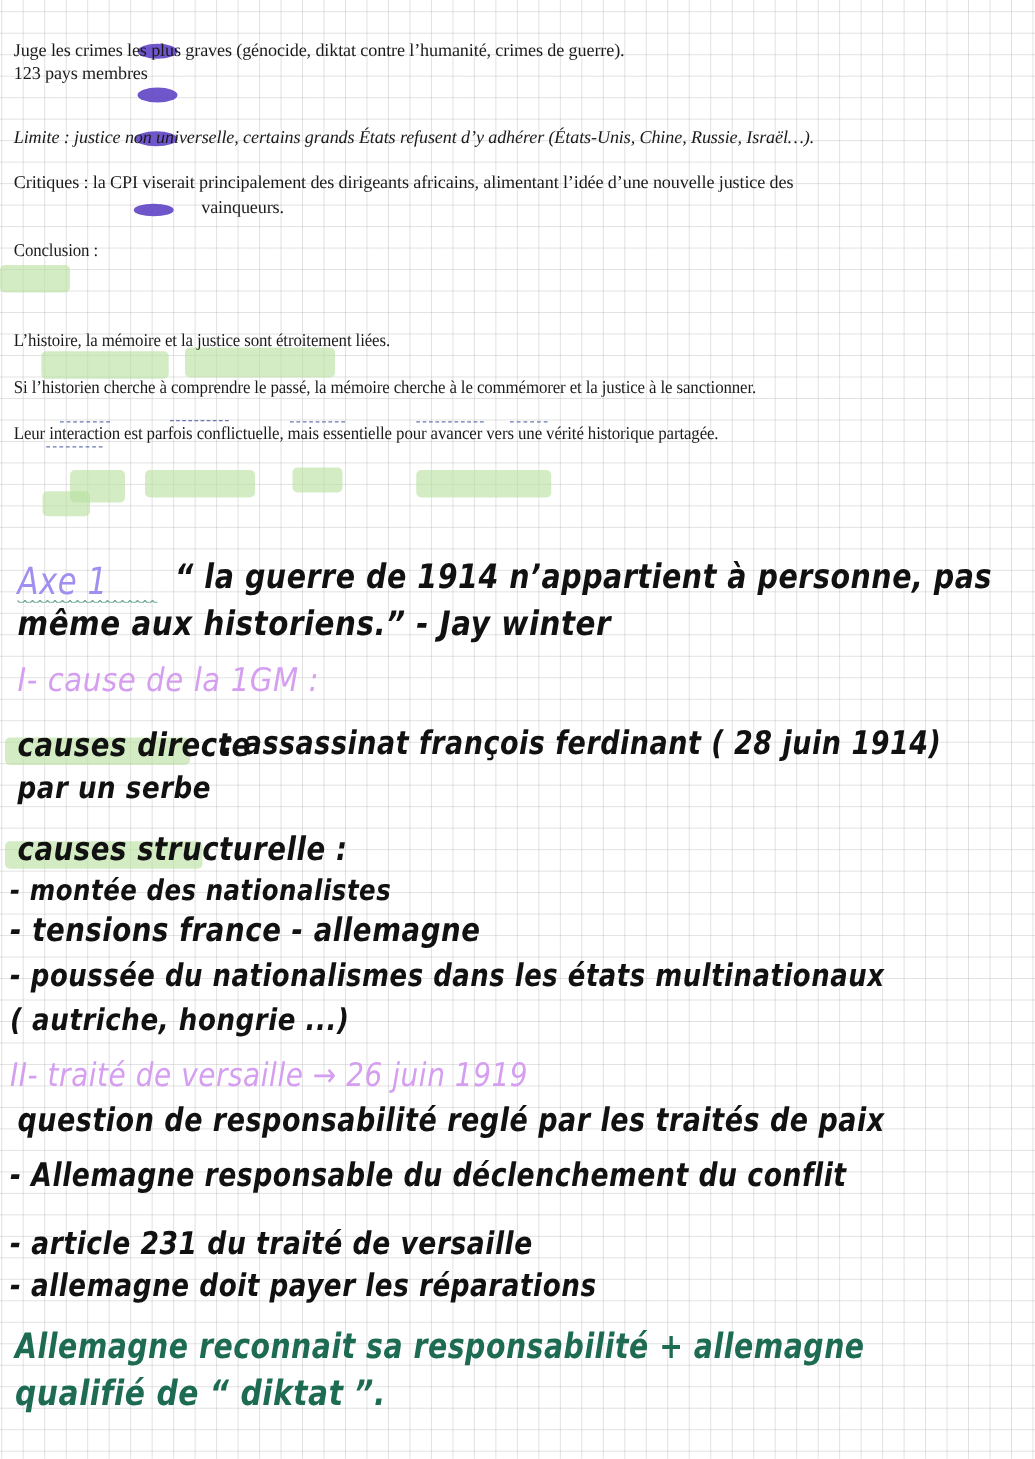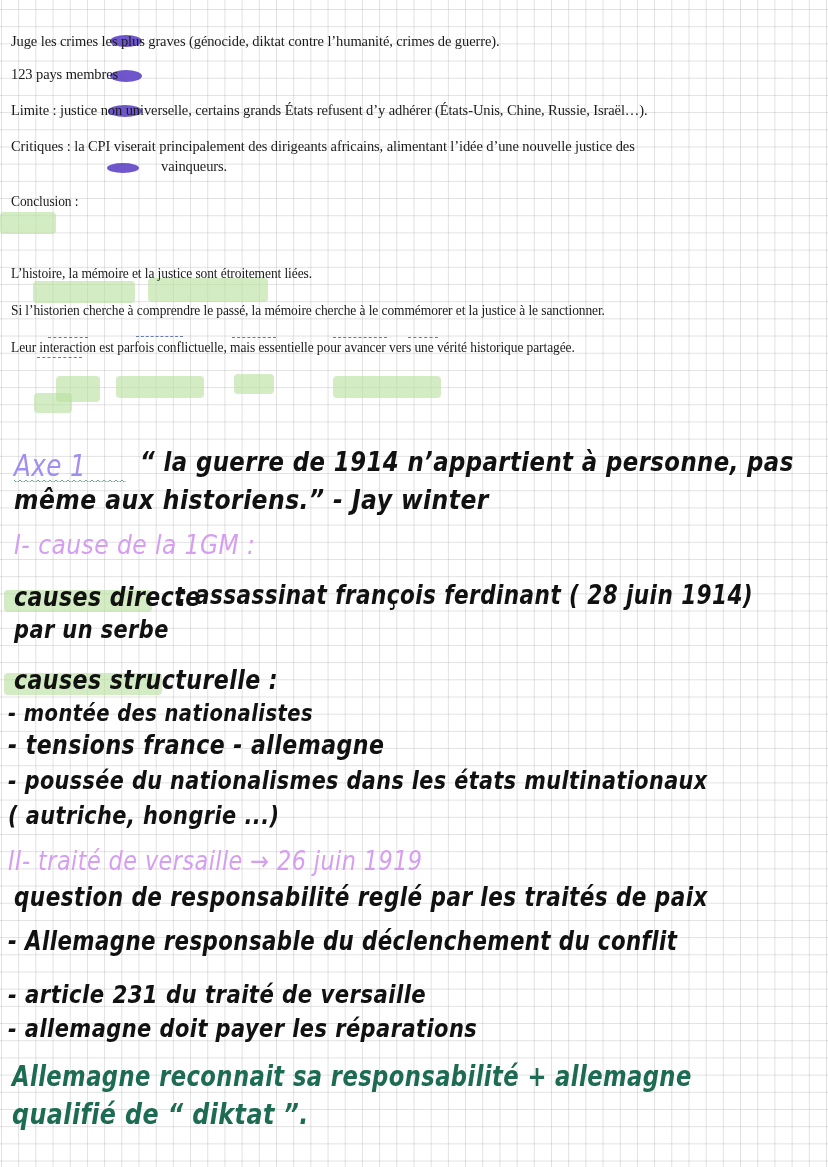--- a/index.html
+++ b/index.html
@@ -49,22 +49,22 @@
 <body>
 
 <div>
 
   <div class="mark purple" style="left:110px; top:35px; width:32px; height:12px;"></div>
   <div class="mark purple" style="left:110px; top:70px; width:32px; height:12px;"></div>
   <div class="mark purple" style="left:108px; top:105px; width:34px; height:12px;"></div>
   <div class="mark purple" style="left:107px; top:163px; width:32px; height:10px;"></div>
 
   <div class="typed" style="top:33px;">Juge les crimes les plus graves (génocide, diktat contre l’humanité, crimes de guerre).</div>
-  <div class="typed" style="top:66px;">123 pays membres</div>
-  <div class="typed" style="top:102px;">Limite : justice non universelle, certains grands États refusent d’y adhérer (États-Unis, Chine, Russie, Israël…).</div>
+  <div class="typed" style="top:51px;">123 pays membres</div>
+  <div class="typed" style="top:102px;font-style:italic;">Limite : justice non universelle, certains grands États refusent d’y adhérer (États-Unis, Chine, Russie, Israël…).</div>
   <div class="typed" style="top:138px;">Critiques : la CPI viserait principalement des dirigeants africains, alimentant l’idée d’une nouvelle justice des</div>
   <div class="typed" style="top:158px; left:161px;">vainqueurs.</div>
 
   <div class="mark green" style="left:0px; top:212px; width:56px; height:22px;"></div>
   <div class="typed cond" style="top:193px;">Conclusion :</div>
 
   <div class="mark green" style="left:33px; top:281px; width:102px; height:22px;"></div>
   <div class="mark green" style="left:148px; top:278px; width:120px; height:24px;"></div>
   <div class="typed cond" style="top:265px;">L’histoire, la mémoire et la justice sont étroitement liées.</div>
   <div class="typed cond" style="top:302px;">Si l’historien cherche à comprendre le passé, la mémoire cherche à le commémorer et la justice à le sanctionner.</div>

